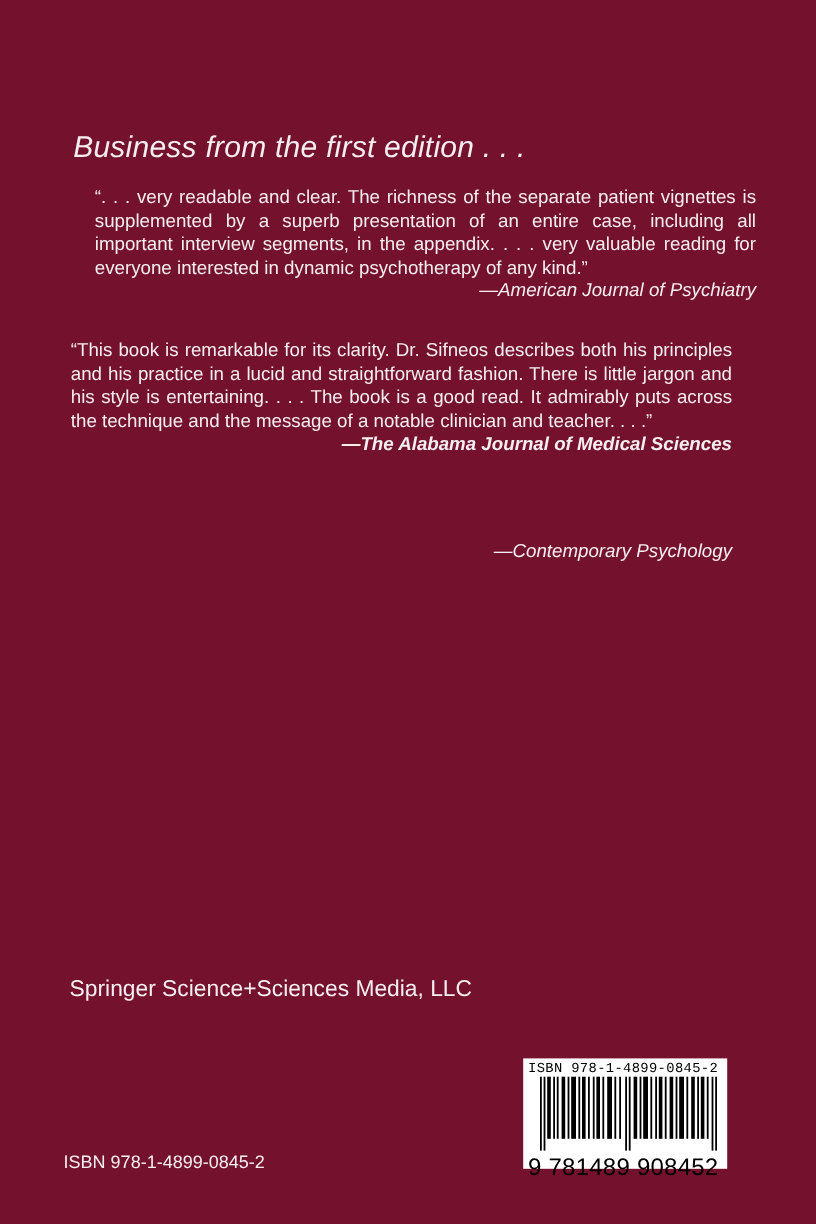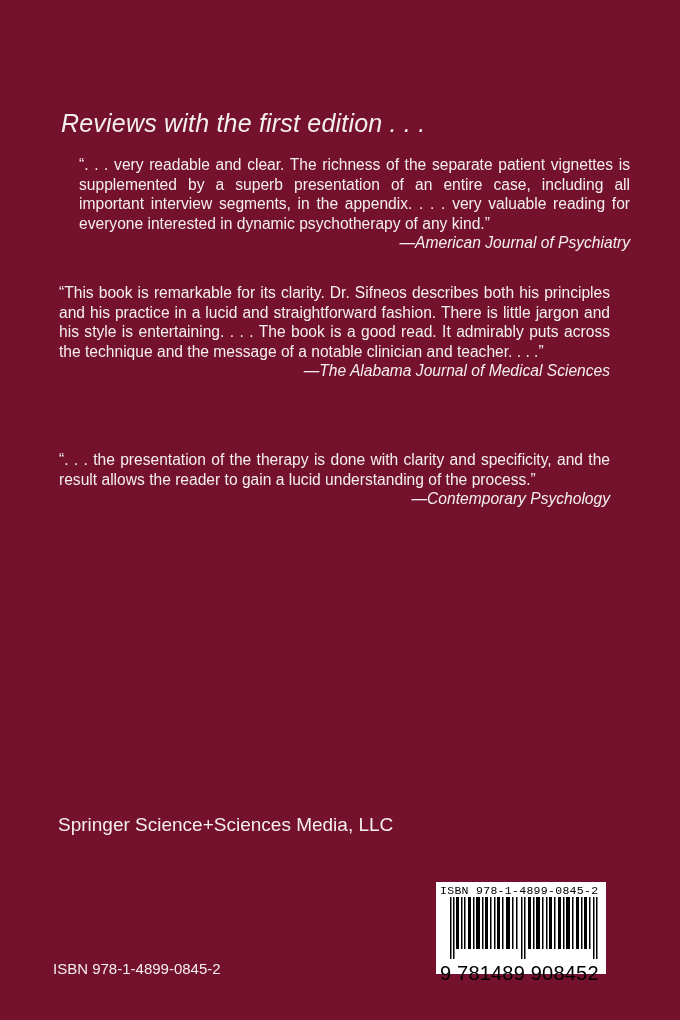--- a/index.html
+++ b/index.html
@@ -21,21 +21,21 @@
       position: absolute; left: 59px; width: 551px;
       font-size: 15.6px; line-height: 19.5px;
       text-align: justify;
     }
     .review .src {
       display: block; font-style: italic; text-align: right;
     }
     #r1 { top: 155px; margin-left: 20px; }
     #r1 .src { padding-left: 213px; }
     #r2 { top: 283px; }
-    #r2 .src { padding-left: 212px; }
+    #r2 .src { padding-left: 212px; font-weight: bold; }
     #r3 { top: 450px; }
     #r3 .src { padding-left: 211px; }
     .publisher {
       position: absolute; left: 58px; top: 814px;
       font-size: 19px; white-space: nowrap;
     }
     .isbn-text {
       position: absolute; left: 53px; top: 960px;
       font-size: 15px; white-space: nowrap;
     }
@@ -54,34 +54,33 @@
     }
     .barcode .digits {
       position: absolute; left: 4px; top: 80px;
       font-size: 20px; white-space: nowrap; letter-spacing: 0.2px;
     }
   </style>
 </head>
 <body>
 
 <div>
-  <div class="heading">Reviews with the first edition . . .</div>
+  <div class="heading">Business from the first edition . . .</div>
 
   <div class="review" id="r1">
     <span>“. . . very readable and clear. The richness of the separate patient vignettes is supplemented by a superb presentation of an entire case, including all important interview segments, in the appendix. . . . very valuable reading for everyone interested in dynamic psychotherapy of any kind.”</span>
     <span class="src">—American Journal of Psychiatry</span>
   </div>
 
   <div class="review" id="r2">
     <span>“This book is remarkable for its clarity. Dr. Sifneos describes both his principles and his practice in a lucid and straightforward fashion. There is little jargon and his style is entertaining. . . . The book is a good read. It admirably puts across the technique and the message of a notable clinician and teacher. . . .”</span>
     <span class="src">—The Alabama Journal of Medical Sciences</span>
   </div>
 
   <div class="review" id="r3">
-    <span>“. . . the presentation of the therapy is done with clarity and specificity, and the result allows the reader to gain a lucid understanding of the process.”</span>
     <span class="src">—Contemporary Psychology</span>
   </div>
 
   <div class="publisher">Springer Science+Sciences Media, LLC</div>
 
   <div class="barcode">
     <div class="isbn-top">ISBN 978-1-4899-0845-2</div>
     <svg class="bars" viewBox="0 0 150 62" preserveAspectRatio="none">
       <g fill="#000">
         <rect x="0" y="0" width="1.5" height="62"></rect>

